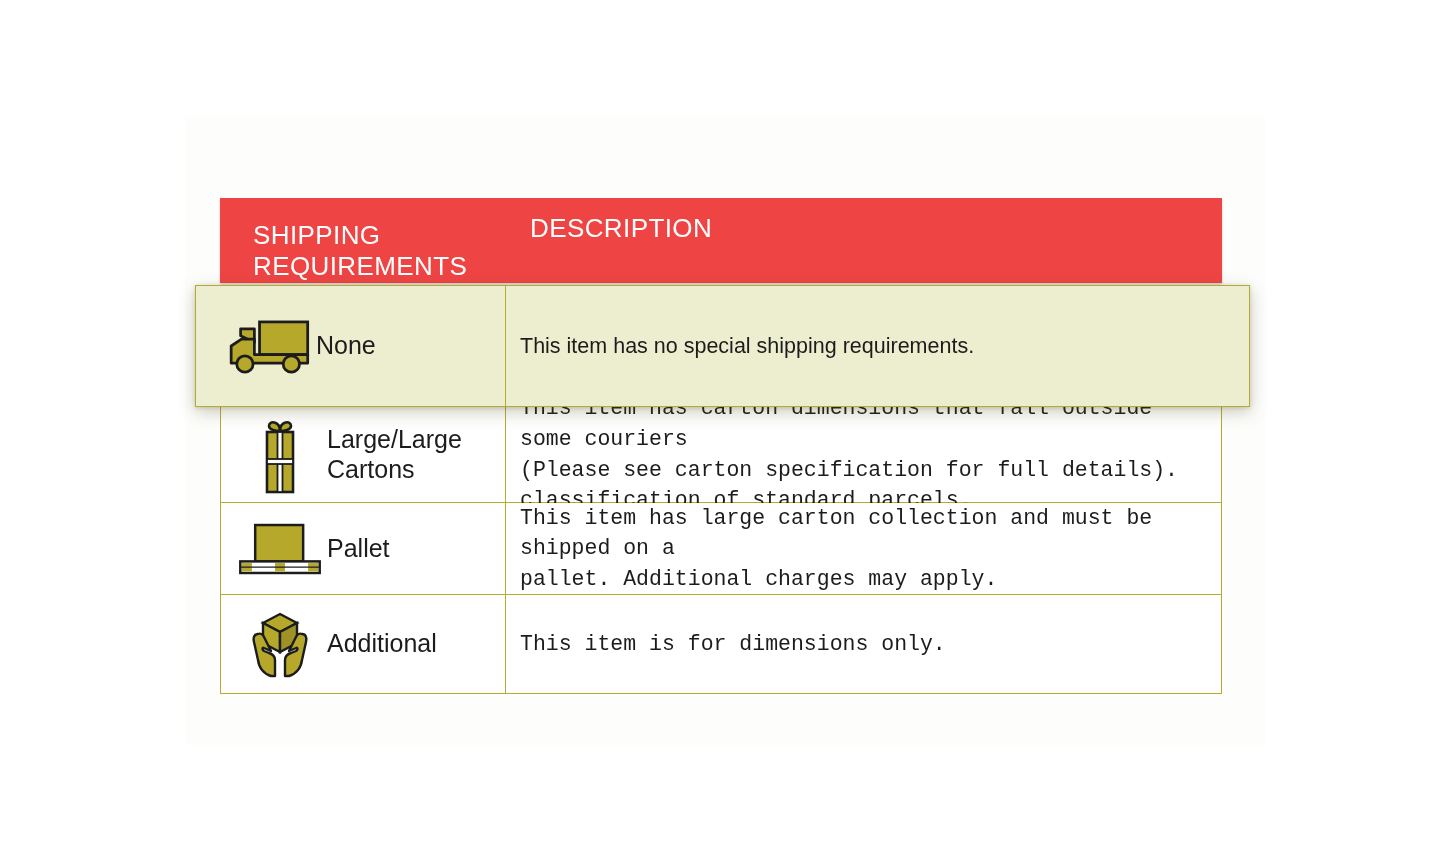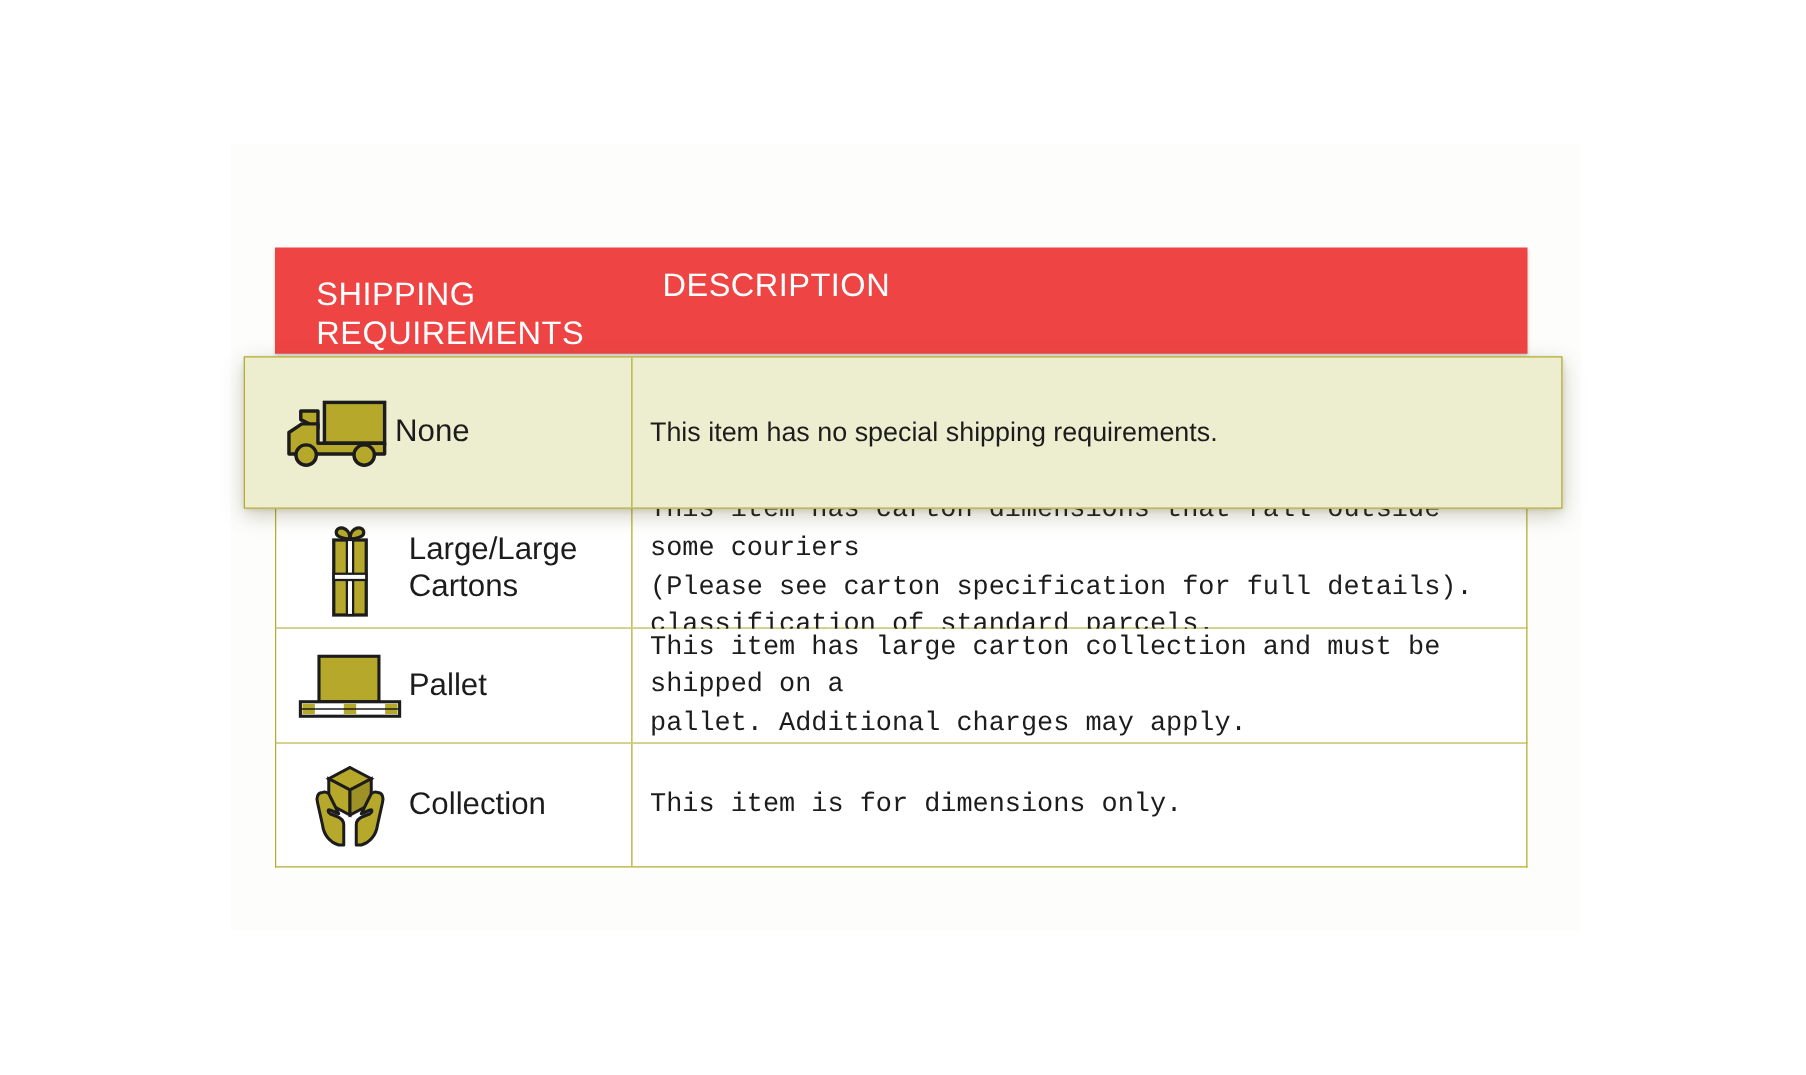--- a/index.html
+++ b/index.html
@@ -170,21 +170,21 @@
 
           <path d="M14 26 C10 26,9 30,10 34 L14 52 C15 60,20 66,27 68 L31 68 L31 52
                    C31 48,28 46,25 45 L20 43 C18 42,18 39,20 40 L27 43 L20 29
                    C19 26,16 25,14 26 Z" fill="#b5a82b" stroke="#1c1c1c" stroke-width="2.4" stroke-linejoin="round"></path>
 
           <path d="M58 26 C62 26,63 30,62 34 L58 52 C57 60,52 66,45 68 L41 68 L41 52
                    C41 48,44 46,47 45 L52 43 C54 42,54 39,52 40 L45 43 L52 29
                    C53 26,56 25,58 26 Z" fill="#b5a82b" stroke="#1c1c1c" stroke-width="2.4" stroke-linejoin="round"></path>
         </svg>
       </span>
-      <span class="req-label">Collection</span>
+      <span class="req-label">Additional</span>
     </div>
     <div class="desc-cell">
       <span class="desc-text">
         <span class="dl">This item is for dimensions only.</span>
       </span>
     </div>
   </div>
 
   <div id="row-none">
     <div class="label-cell">

